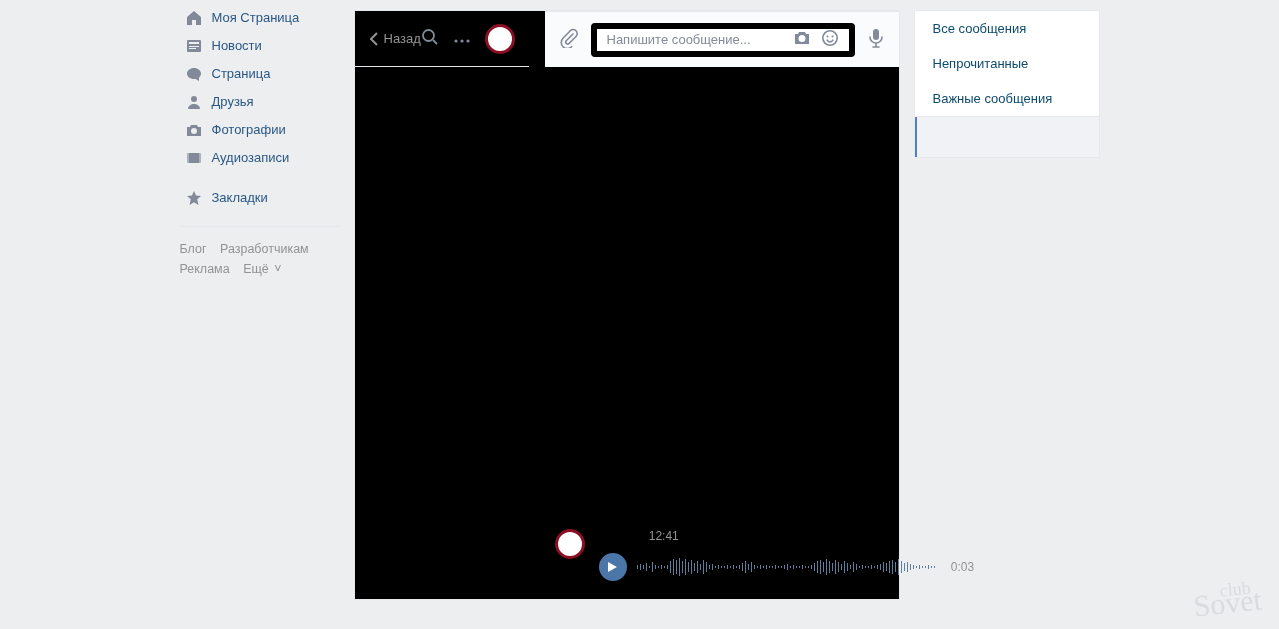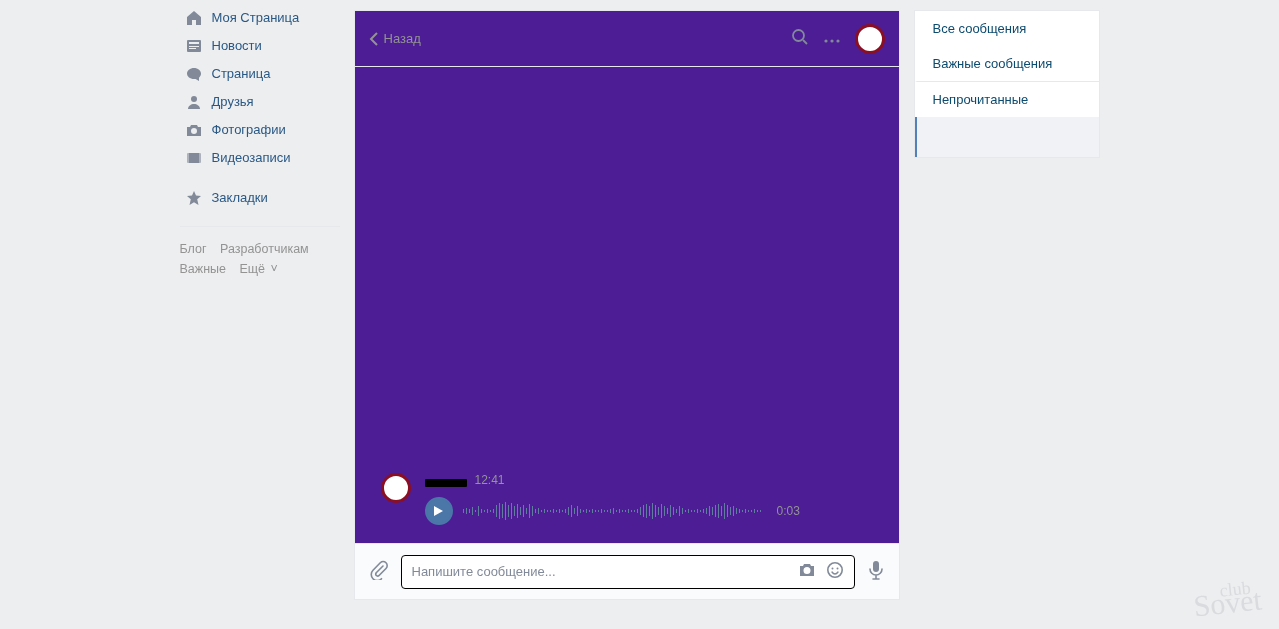--- a/index.html
+++ b/index.html
@@ -52,24 +52,23 @@
     font-size: 12.5px;
     line-height: 20px;
   }
   .footer-links a { color:#939393; text-decoration:none; margin-right:10px; cursor:pointer;text-align:center; }
   .footer-links .row { display:block; }
   .chev { margin-left:2px; color:#939393; }
 
   
   .chat-panel {
     width: 546px;
-    background: #4c1d95;
+    background: #000000;
     border: 1px solid #e7e8ec;
     display:flex;
-    flex-direction:column;
     height: 590px;
     position: relative;
   }
   .chat-header {
     height: 56px;
     border-bottom: 1px solid #e7e8ec;
     display:flex;
     align-items:center;
     padding: 0 14px;
     position:relative;
@@ -132,21 +131,21 @@
     display:flex;
     align-items:center;
     padding:0 14px;
     gap:12px;
     background:#fafbfc;
   }
   .attach, .mic { color:#828a99; cursor:pointer; }
   .input-box {
     flex:1;
     height:34px;
-    border:1px solid #000000;
+    border:6px solid #000000;
     border-radius:4px;
     background:#fff;
     display:flex;
     align-items:center;
     padding:0 10px;
   }
   .input-box input {
     flex:1; border:0; outline:0;
     font-size:13px; background:transparent;
   }
@@ -239,21 +238,21 @@
       <span class="label">Фотографии</span>
     </div>
     <div class="nav-item">
       <span class="icon">
         <svg width="16" height="16" viewBox="0 0 16 16" fill="#828a99">
             <rect x="1" y="3" width="14" height="10" rx="1"></rect>
             <rect x="1" y="3" width="2" height="10" fill="#edeef0" opacity=".4"></rect>
             <rect x="13" y="3" width="2" height="10" fill="#edeef0" opacity=".4"></rect>
           </svg>
       </span>
-      <span class="label">Видеозаписи</span>
+      <span class="label">Аудиозаписи</span>
     </div>
 
     <div class="nav-sep"></div>
 
     <div class="nav-item">
       <span class="icon">
         <svg width="16" height="16" viewBox="0 0 16 16" fill="#828a99">
             <path d="M8 1l2 4.5 5 .5-3.8 3.3L12.5 15 8 12.3 3.5 15l1.3-5.7L1 6l5-.5z"></path>
           </svg>
       </span>
@@ -261,21 +260,21 @@
     </div>
 
     <hr class="nav-hr">
 
     <div class="footer-links">
       <span class="row">
         <a>Блог</a>
         <a>Разработчикам</a>
       </span>
       <span class="row">
-        <a>Важные</a>
+        <a>Реклама</a>
         <a><span>Ещё</span><span class="chev"> ˅</span></a>
       </span>
     </div>
   </div>
 
   <div class="chat-panel">
     <div class="chat-header">
       <div class="back-btn">
         <svg width="9" height="14" viewBox="0 0 9 14">
             <path d="M8 1L2 7l6 6" stroke="#939393" stroke-width="2" fill="none"></path>
@@ -451,22 +450,22 @@
         <svg width="18" height="20" viewBox="0 0 18 20" fill="#828a99">
             <rect x="6" y="1" width="6" height="11" rx="3"></rect>
             <path d="M3 9a6 6 0 0012 0M9 15v4M6 19h6" stroke="#828a99" stroke-width="1.6" fill="none" stroke-linecap="round"></path>
           </svg>
       </span>
     </div>
   </div>
 
   <div class="right-panel">
     <div class="right-item"><span>Все сообщения</span></div>
+    <div class="right-item"><span>Непрочитанные</span></div>
     <div class="right-item divider-below"><span>Важные сообщения</span></div>
-    <div class="right-item"><span>Непрочитанные</span></div>
     <div class="right-item active"><span></span></div>
   </div>
 
 </div>
 
 <div class="watermark">
   <span class="small">club</span>
   <span>Sovet</span>
 </div>
 

